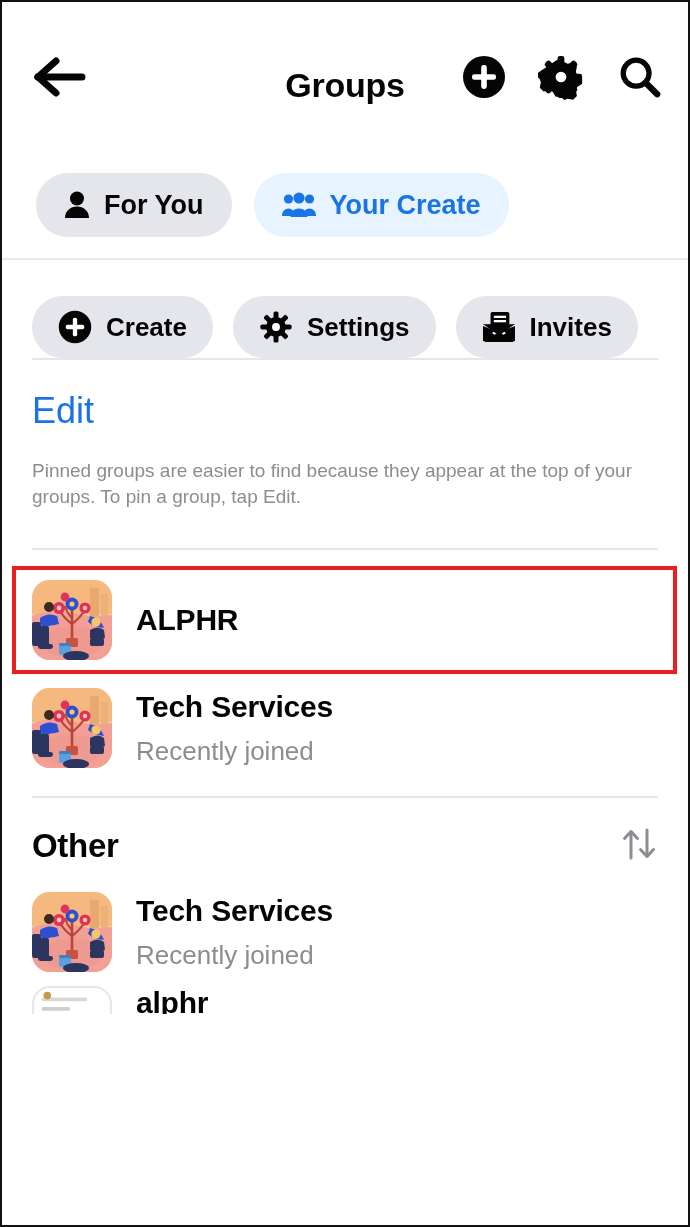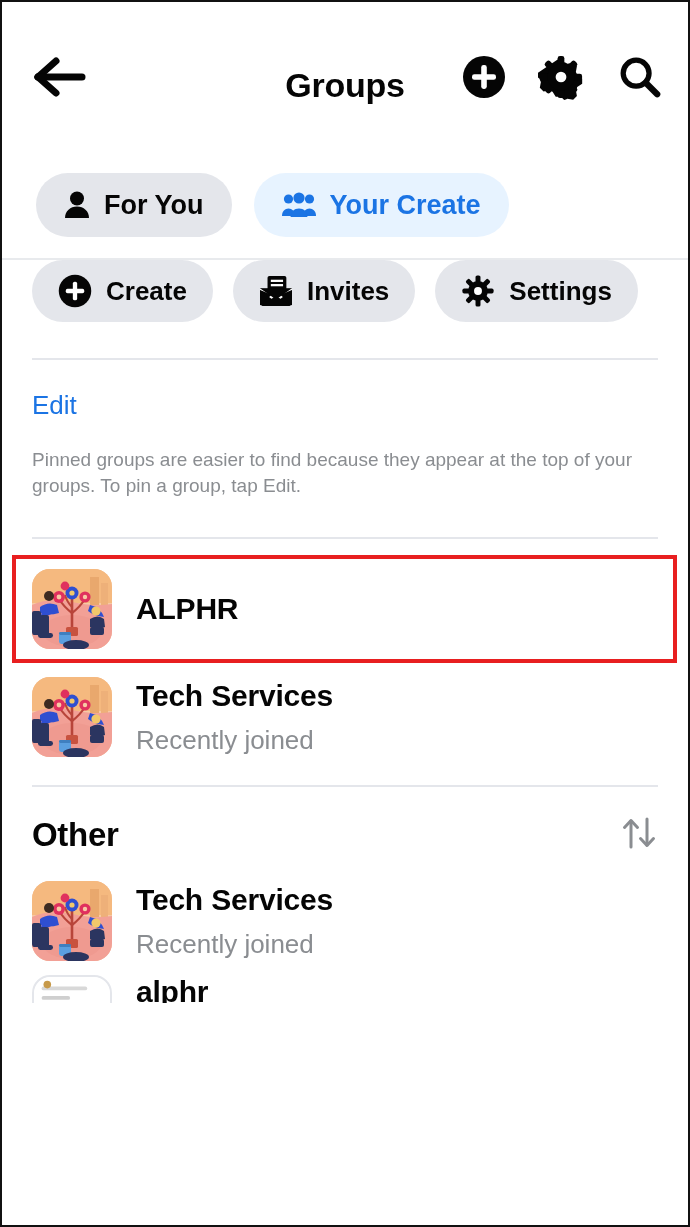--- a/index.html
+++ b/index.html
@@ -82,21 +82,21 @@
     font-weight: 700;
     cursor: pointer;
     white-space: nowrap;
   }
   .pill.grey { background: #e4e6eb; color: #050505; }
   .pill.blue { background: #e7f3ff; color: #1b74e4; }
 
   
   .actionrow {
     display: flex;
-    align-items: flex-start;
+    align-items: flex-end;
     gap: 20px;
     padding: 0 30px;
     height: 98px;
   }
   .chip {
     display: inline-flex;
     align-items: center;
     gap: 14px;
     height: 62px;
     padding: 0 26px;
@@ -123,21 +123,21 @@
     justify-content: space-between;
     padding: 30px 30px 0 30px;
   }
   .section-title {
     font-size: 33px;
     font-weight: 700;
     color: #050505;
     letter-spacing: -0.3px;
   }
   .edit-link {
-    font-size: 26px;
+    font-size: 36px;
     color: #1b74e4;
     font-weight: 400;
     cursor: pointer;
   }
   .section-desc {
     padding: 26px 40px 0 30px;
     font-size: 19px;
     line-height: 1.38;
     color: #8a8d91;
   }
@@ -270,45 +270,45 @@
     <div class="chip">
       <svg width="34" height="34" viewBox="0 0 44 44">
         <circle cx="22" cy="22" r="21" fill="#050505"></circle>
         <rect x="19.2" y="10" width="5.6" height="24" rx="2.4" fill="#ffffff"></rect>
         <rect x="10" y="19.2" width="24" height="5.6" rx="2.4" fill="#ffffff"></rect>
       </svg>
       <span>Create</span>
     </div>
 
     <div class="chip">
+      <svg width="34" height="34" viewBox="0 0 48 48">
+        <g fill="#050505">
+          <rect x="20.5" y="2" width="7" height="44" rx="2.4"></rect>
+          <rect x="2" y="20.5" width="44" height="7" rx="2.4"></rect>
+          <rect x="20.5" y="2" width="7" height="44" rx="2.4" transform="rotate(45 24 24)"></rect>
+          <rect x="2" y="20.5" width="44" height="7" rx="2.4" transform="rotate(45 24 24)"></rect>
+          <circle cx="24" cy="24" r="14"></circle>
+        </g>
+        <circle cx="24" cy="24" r="5.6" fill="#ffffff"></circle>
+      </svg>
+      <span>Settings</span>
+    </div>
+
+    <div class="chip">
       <svg width="34" height="32" viewBox="0 0 36 34">
         <rect x="9" y="1" width="20" height="16" rx="2" fill="#050505"></rect>
         <rect x="12.5" y="5" width="13" height="2.4" fill="#ffffff"></rect>
         <rect x="12.5" y="9.6" width="13" height="2.4" fill="#ffffff"></rect>
         <path d="M1 14h34v18H1z" fill="#050505"></path>
         <path d="M1 14 L18 26 L35 14 L35 16.5 L18 28.8 L1 16.5 Z" fill="#ffffff"></path>
         <path d="M1 32 L13.5 21 L1 16 Z" fill="#050505"></path>
         <path d="M35 32 L22.5 21 L35 16 Z" fill="#050505"></path>
         <path d="M2 33 L18 22 L34 33 Z" fill="#050505"></path>
       </svg>
       <span>Invites</span>
-    </div>
-
-    <div class="chip">
-      <svg width="34" height="34" viewBox="0 0 48 48">
-        <g fill="#050505">
-          <rect x="20.5" y="2" width="7" height="44" rx="2.4"></rect>
-          <rect x="2" y="20.5" width="44" height="7" rx="2.4"></rect>
-          <rect x="20.5" y="2" width="7" height="44" rx="2.4" transform="rotate(45 24 24)"></rect>
-          <rect x="2" y="20.5" width="44" height="7" rx="2.4" transform="rotate(45 24 24)"></rect>
-          <circle cx="24" cy="24" r="14"></circle>
-        </g>
-        <circle cx="24" cy="24" r="5.6" fill="#ffffff"></circle>
-      </svg>
-      <span>Settings</span>
     </div>
   </div>
 
   <div class="divider-inset"></div>
 
   <div class="section-head">
     <div class="edit-link">Edit</div>
   </div>
   <div class="section-desc">Pinned groups are easier to find because they appear at the top of your groups. To pin a group, tap Edit.</div>
 

